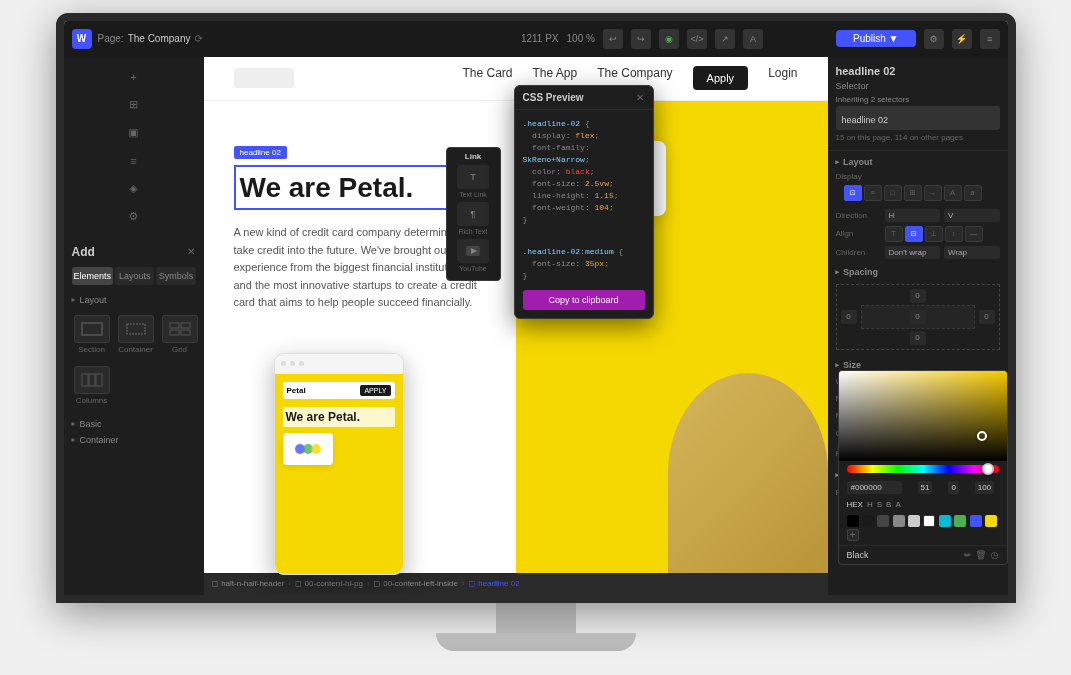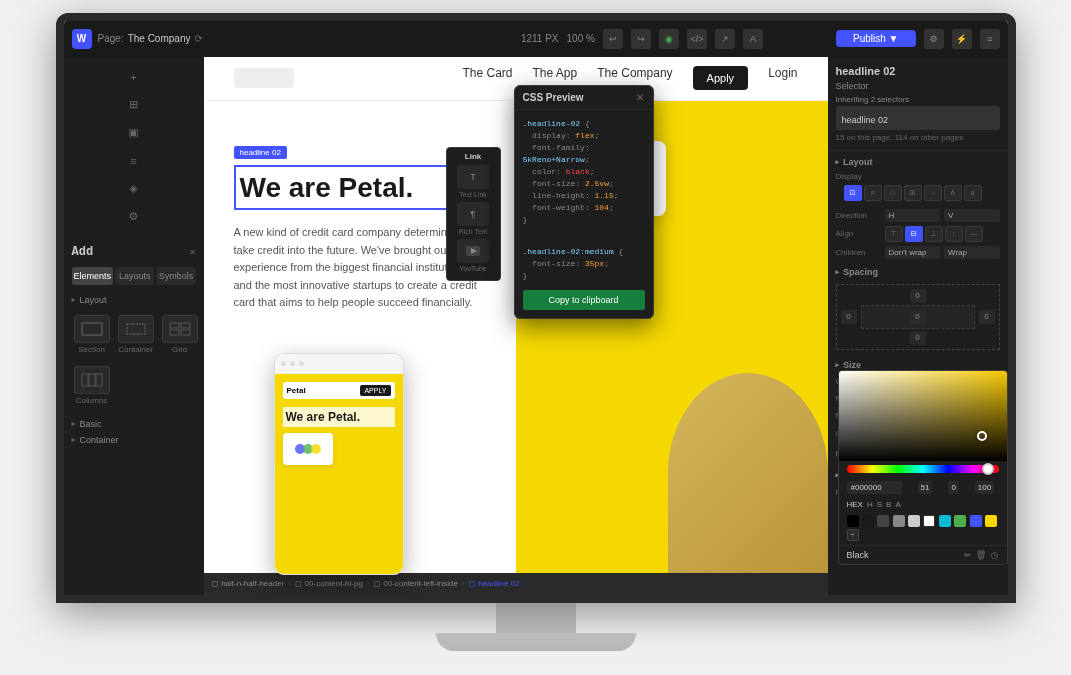--- a/index.html
+++ b/index.html
@@ -190,21 +190,20 @@
     .add-panel {
       flex: 1;
       padding: 8px;
     }
 
     .add-header {
       display: flex;
       align-items: center;
       justify-content: space-between;
       margin-bottom: 8px;
-      font-family: Liberation Mono, monospace;
     }
 
     .add-title {
       color: #ccc;
       font-size: 12px;
       font-weight: 600;
     }
 
     .add-close {
       color: #666;
@@ -612,21 +611,21 @@
 
     .css-value {
       color: #f9a03c;
     }
 
     .css-value.red { color: #f44; }
     .css-value.blue { color: #7ecfff; }
 
     .copy-btn {
       width: 100%;
-      background: #15803d;
+      background: #a21caf;
       color: white;
       border: none;
       border-radius: 3px;
       padding: 5px;
       font-size: 9px;
       cursor: pointer;
       margin-top: 8px;
     }
 
     

